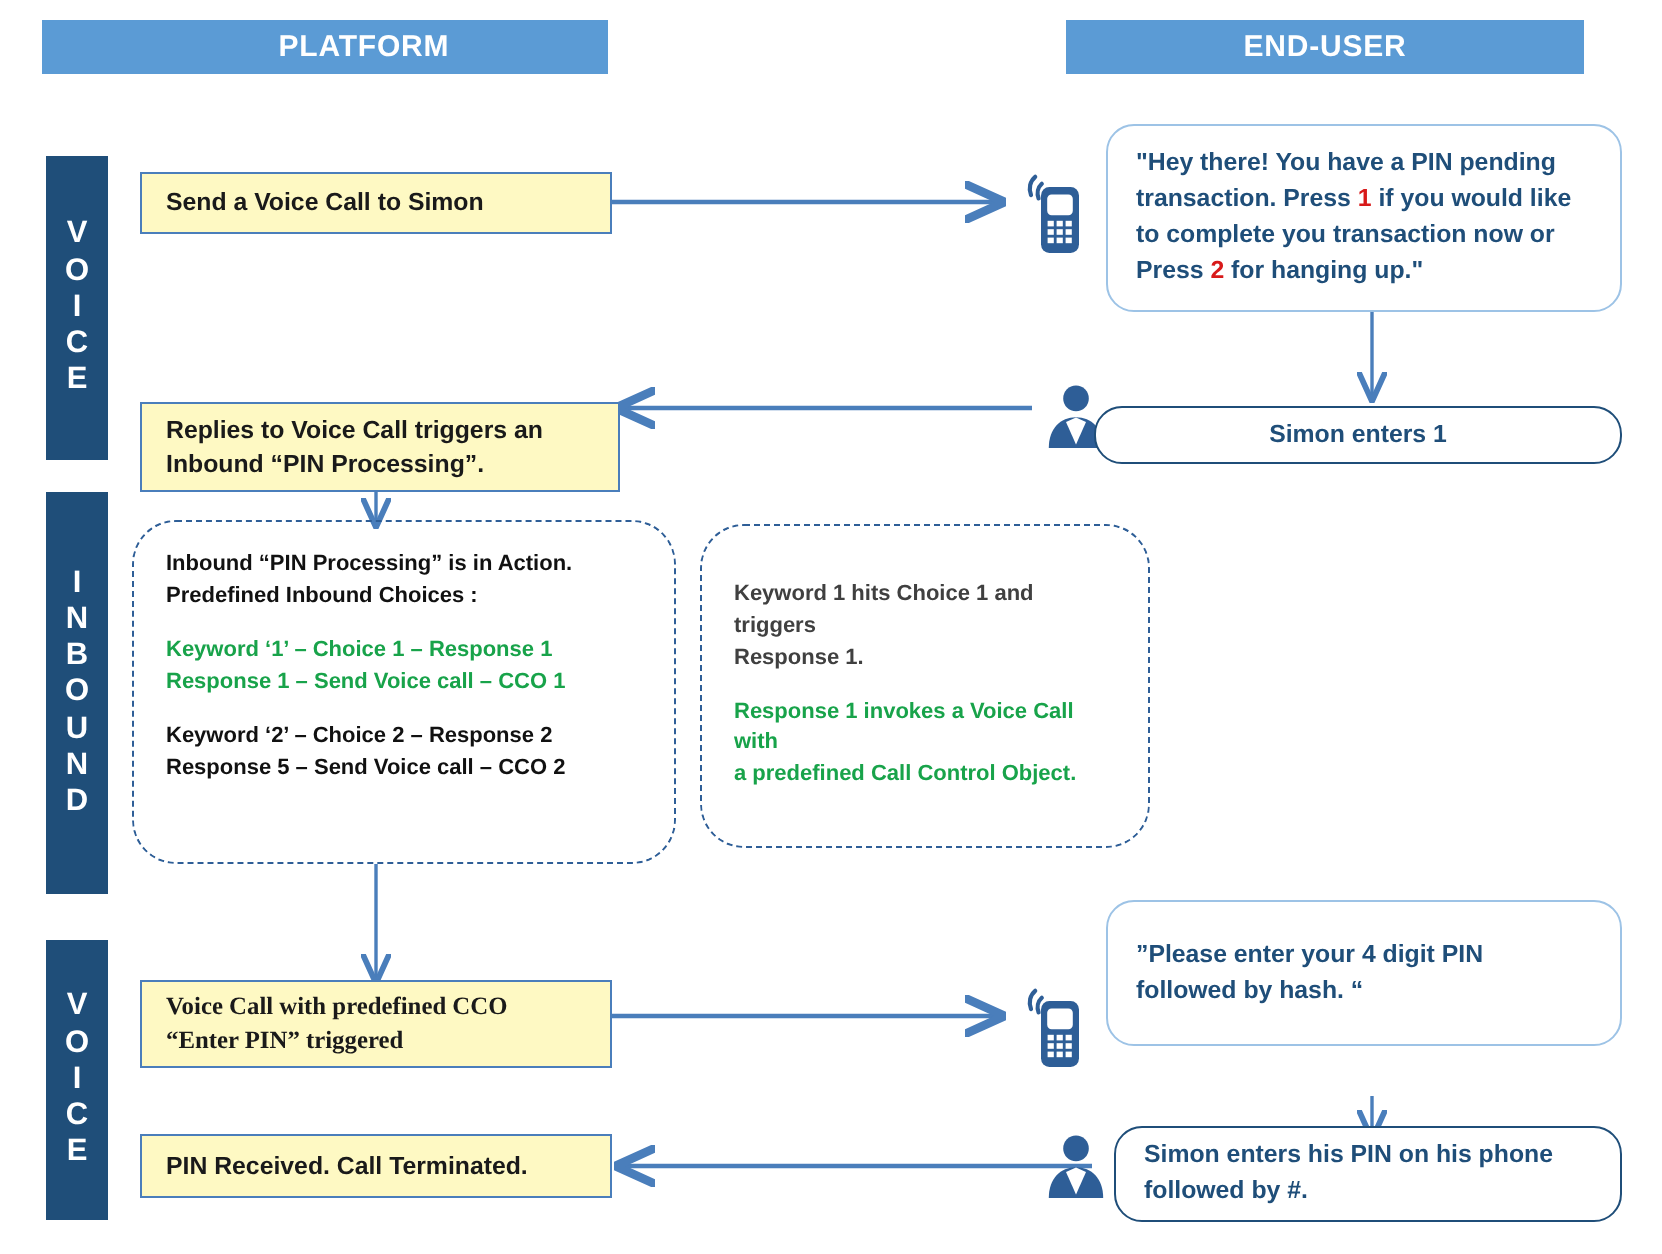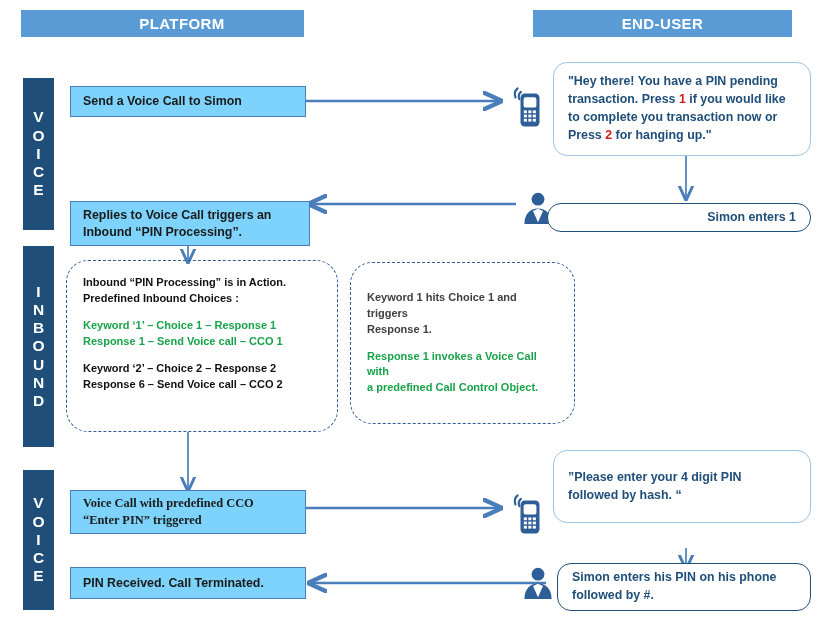--- a/index.html
+++ b/index.html
@@ -37,21 +37,21 @@
     display:flex;
     flex-direction:column;
     align-items:center;
     justify-content:center;
     line-height:1.18;
   }
   .lane span{display:block;text-align:center;}
 
   
   .pbox{
-    background:#7dd3fc;
+    background:#fef9c3;
     border:1.4px solid #4A7EBB;
     color:#1a1a1a;
     font-weight:bold;
     font-size:12.4px;
     line-height:1.35;
     display:flex;
     align-items:center;
     padding:6px 12px;
   }
 
@@ -178,21 +178,21 @@
   </div>
 
   <div class="abs dbox" style="left:66px;top:260px;width:272px;height:172px;">
     <span>Inbound “PIN Processing” is in Action.</span><br>
     <span>Predefined Inbound Choices :</span>
     <span class="gap"></span>
     <span class="green">Keyword ‘1’ – Choice 1 – Response 1</span><br>
     <span class="green">Response 1 – Send Voice call  – CCO 1</span>
     <span class="gap"></span>
     <span>Keyword ‘2’ –  Choice 2 – Response 2</span><br>
-    <span>Response 6 – Send Voice call  – CCO 2</span>
+    <span>Response 5 – Send Voice call  – CCO 2</span>
   </div>
 
   <div class="abs dbox" style="left:350px;top:262px;width:225px;height:162px;display:flex;align-items:center;">
     <div>
       <span class="navy">Keyword 1 hits Choice 1 and triggers</span><br>
       <span class="navy">Response 1.</span>
       <span class="gap"></span>
       <span class="green">Response 1 invokes a Voice Call with</span><br>
       <span class="green">a predefined Call Control Object.</span>
     </div>
@@ -257,21 +257,21 @@
       <circle cx="20" cy="8.2" r="6.4" fill="#2E5E97"></circle>
       <path d="M6.4 33 C6.4 23.2 12.2 17.6 20 17.6 C27.8 17.6 33.6 23.2 33.6 33 Z" fill="#2E5E97"></path>
       <path d="M20 17.8 L15.0 20.0 L20 31.2 L25.0 20.0 Z" fill="#ffffff"></path>
     </svg>
   </div>
 
   <div class="abs bubble light" style="left:553px;top:62px;width:258px;height:94px;">
     <span><span>"Hey there!  You have a  PIN pending transaction. Press </span><span class="red">1</span><span> if you would like to complete you transaction now or Press </span><span class="red">2</span><span> for hanging up."</span></span>
   </div>
 
-  <div class="abs bubble dark center" style="left:547px;top:203px;width:264px;height:29px;justify-content:flex-end;">
+  <div class="abs bubble dark center" style="left:547px;top:203px;width:264px;height:29px;">
     <span>Simon enters 1</span>
   </div>
 
   <div class="abs bubble light" style="left:553px;top:450px;width:258px;height:73px;align-items:center;">
     <span>
       <span>”Please enter your 4 digit PIN</span><br>
       <span>followed by hash. “</span>
     </span>
   </div>
 

